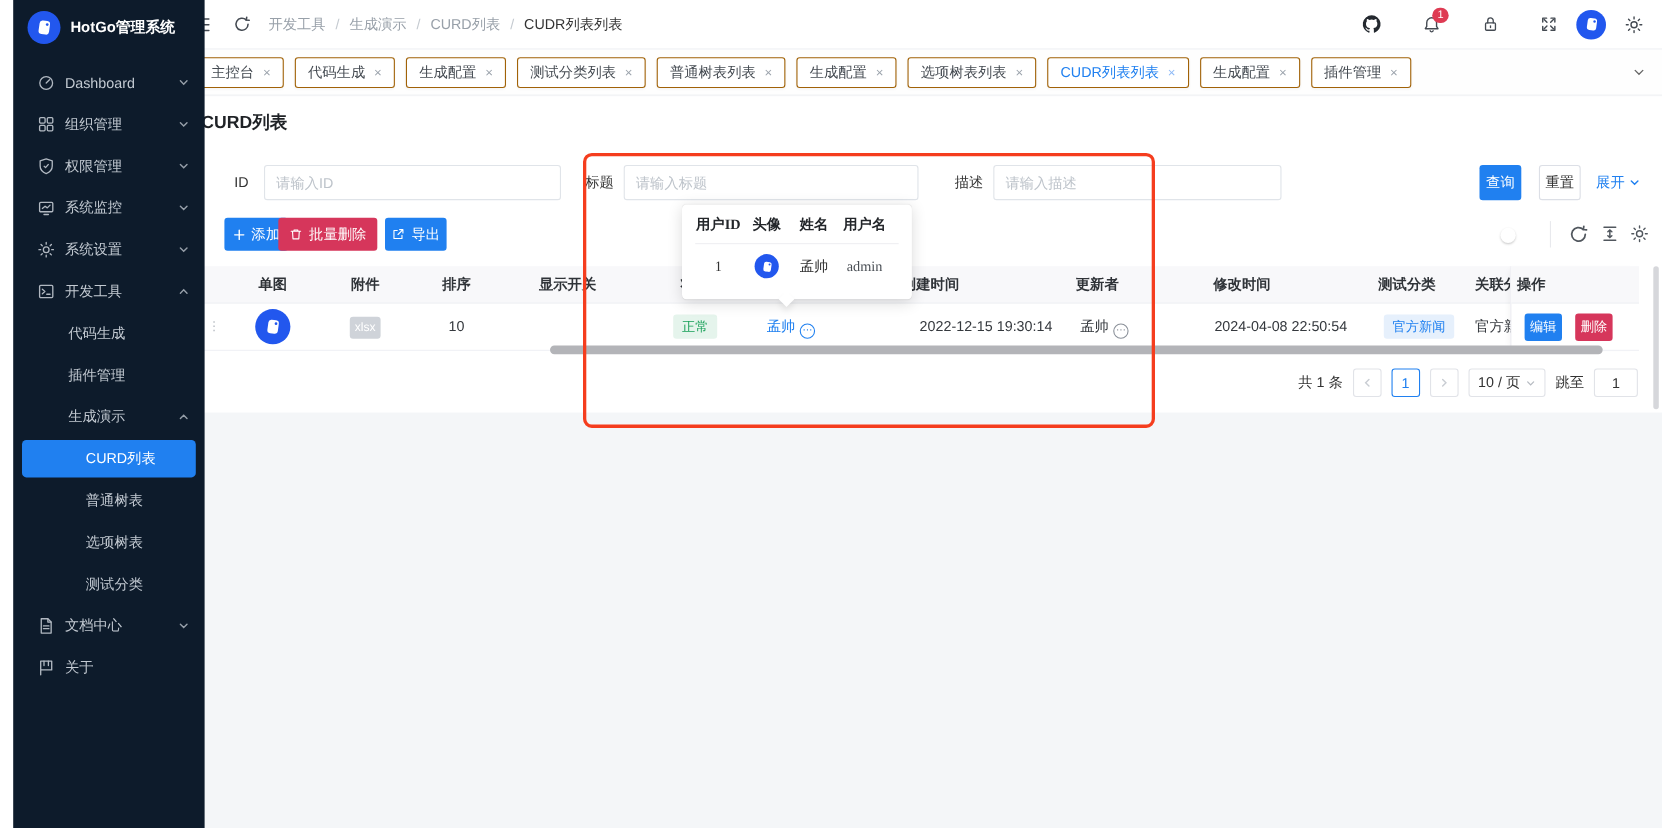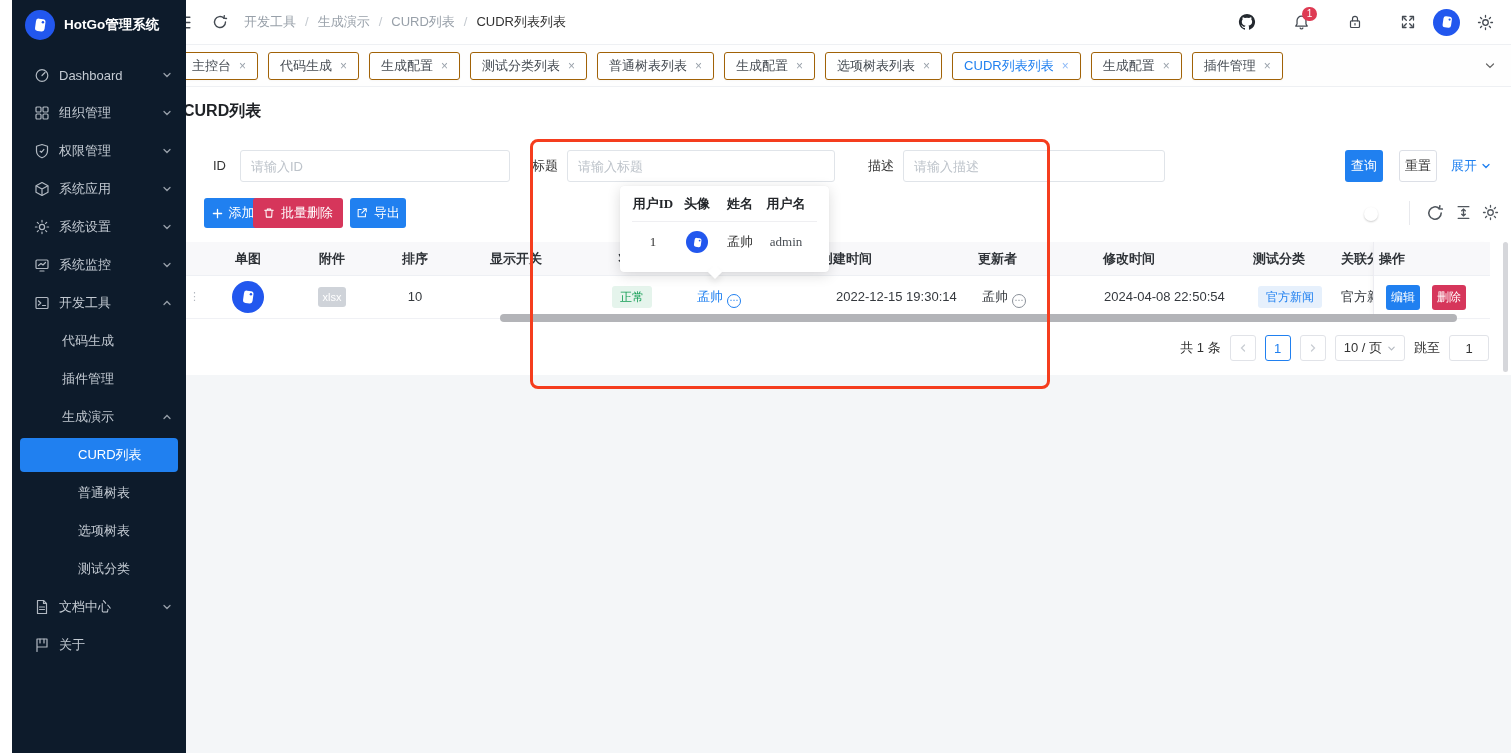--- a/index.html
+++ b/index.html
@@ -144,46 +144,36 @@
       <svg class="ic" viewBox="0 0 16 16" fill="none" stroke="currentColor" stroke-width="1.2" stroke-linejoin="round">
           <path d="M8 1.5 L13.5 3.2 V8 C13.5 11.6 11 13.7 8 14.8 C5 13.7 2.5 11.6 2.5 8 V3.2 Z"></path>
           <polyline points="5.8,7.8 7.4,9.4 10.2,6.2"></polyline>
         </svg>
       <span class="lbl">权限管理</span>
       <svg class="chev" width="10" height="10" viewBox="0 0 10 10" fill="none" stroke="currentColor" stroke-width="1.3" stroke-linecap="round">
           <polyline points="2,3.5 5,6.5 8,3.5"></polyline>
         </svg>
     </div>
     <div class="mi">
-      <svg class="ic" viewBox="0 0 16 16" fill="none" stroke="currentColor" stroke-width="1.2" stroke-linejoin="round">
-          <path d="M8 1.5 L14 4.8 V11.2 L8 14.5 L2 11.2 V4.8 Z"></path>
-          <path d="M2 4.8 L8 8 L14 4.8 M8 8 V14.5"></path>
-        </svg>
-      <span class="lbl">系统应用</span>
-      <svg class="chev" width="10" height="10" viewBox="0 0 10 10" fill="none" stroke="currentColor" stroke-width="1.3" stroke-linecap="round">
-          <polyline points="2,3.5 5,6.5 8,3.5"></polyline>
-        </svg>
-    </div>
-    <div class="mi">
-      <svg class="ic" viewBox="0 0 16 16" fill="none" stroke="currentColor" stroke-width="1.2" stroke-linecap="round">
-          <circle cx="8" cy="8" r="2.6"></circle>
-          <path d="M8 1.4 V3 M8 13 v1.6 M1.4 8 H3 M13 8 h1.6 M3.3 3.3 L4.4 4.4 M11.6 11.6 l1.1 1.1 M3.3 12.7 L4.4 11.6 M11.6 4.4 l1.1-1.1"></path>
-        </svg>
-      <span class="lbl">系统设置</span>
-      <svg class="chev" width="10" height="10" viewBox="0 0 10 10" fill="none" stroke="currentColor" stroke-width="1.3" stroke-linecap="round">
-          <polyline points="2,3.5 5,6.5 8,3.5"></polyline>
-        </svg>
-    </div>
-    <div class="mi">
       <svg class="ic" viewBox="0 0 16 16" fill="none" stroke="currentColor" stroke-width="1.2" stroke-linecap="round" stroke-linejoin="round">
           <rect x="2" y="3" width="12" height="8.5" rx="1"></rect>
           <polyline points="4.5,8.5 7,6.5 9,8 11.5,5.5"></polyline>
           <path d="M6 14 h4"></path>
         </svg>
       <span class="lbl">系统监控</span>
+      <svg class="chev" width="10" height="10" viewBox="0 0 10 10" fill="none" stroke="currentColor" stroke-width="1.3" stroke-linecap="round">
+          <polyline points="2,3.5 5,6.5 8,3.5"></polyline>
+        </svg>
+    </div>
+    <div class="mi">
+      <svg class="ic" viewBox="0 0 16 16" fill="none" stroke="currentColor" stroke-width="1.2" stroke-linecap="round">
+          <circle cx="8" cy="8" r="2.6"></circle>
+          <path d="M8 1.4 V3 M8 13 v1.6 M1.4 8 H3 M13 8 h1.6 M3.3 3.3 L4.4 4.4 M11.6 11.6 l1.1 1.1 M3.3 12.7 L4.4 11.6 M11.6 4.4 l1.1-1.1"></path>
+        </svg>
+      <span class="lbl">系统设置</span>
       <svg class="chev" width="10" height="10" viewBox="0 0 10 10" fill="none" stroke="currentColor" stroke-width="1.3" stroke-linecap="round">
           <polyline points="2,3.5 5,6.5 8,3.5"></polyline>
         </svg>
     </div>
     <div class="mi">
       <svg class="ic" viewBox="0 0 16 16" fill="none" stroke="currentColor" stroke-width="1.2" stroke-linecap="round" stroke-linejoin="round">
           <rect x="2" y="2.5" width="12" height="11" rx="1"></rect>
           <polyline points="4.5,6 6.8,8 4.5,10"></polyline>
           <path d="M8.5 10.5 h3"></path>
         </svg>

